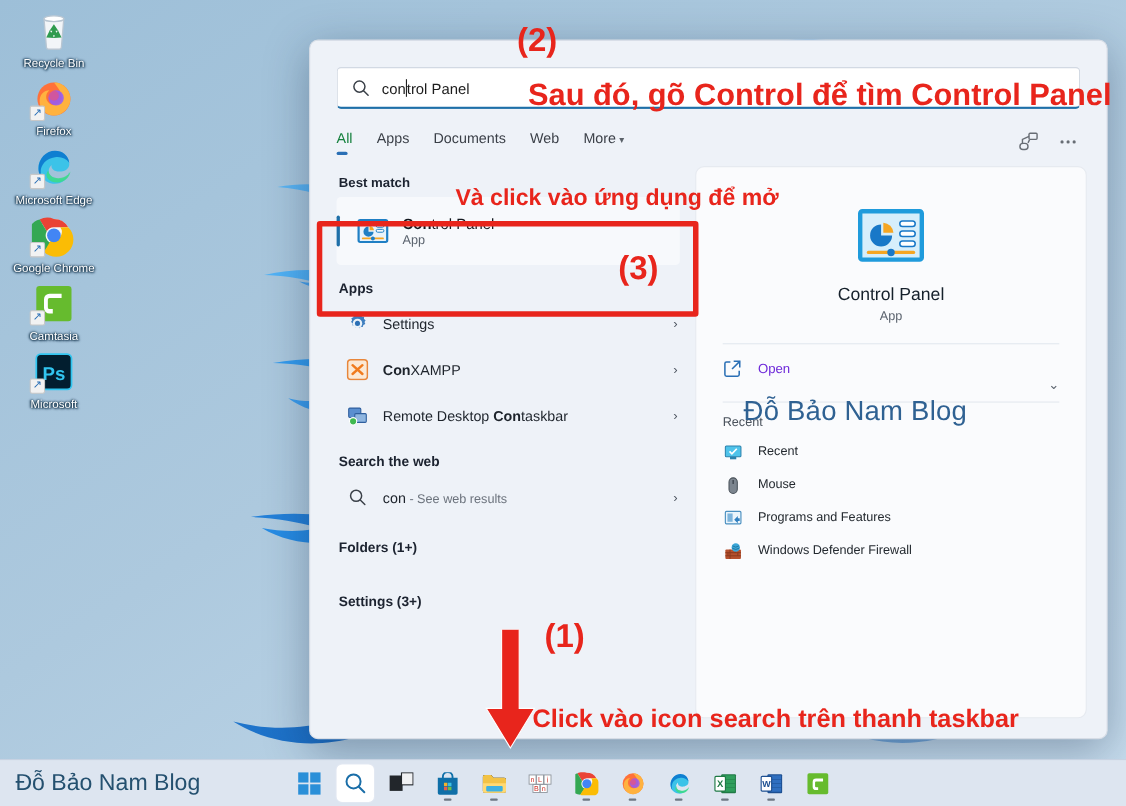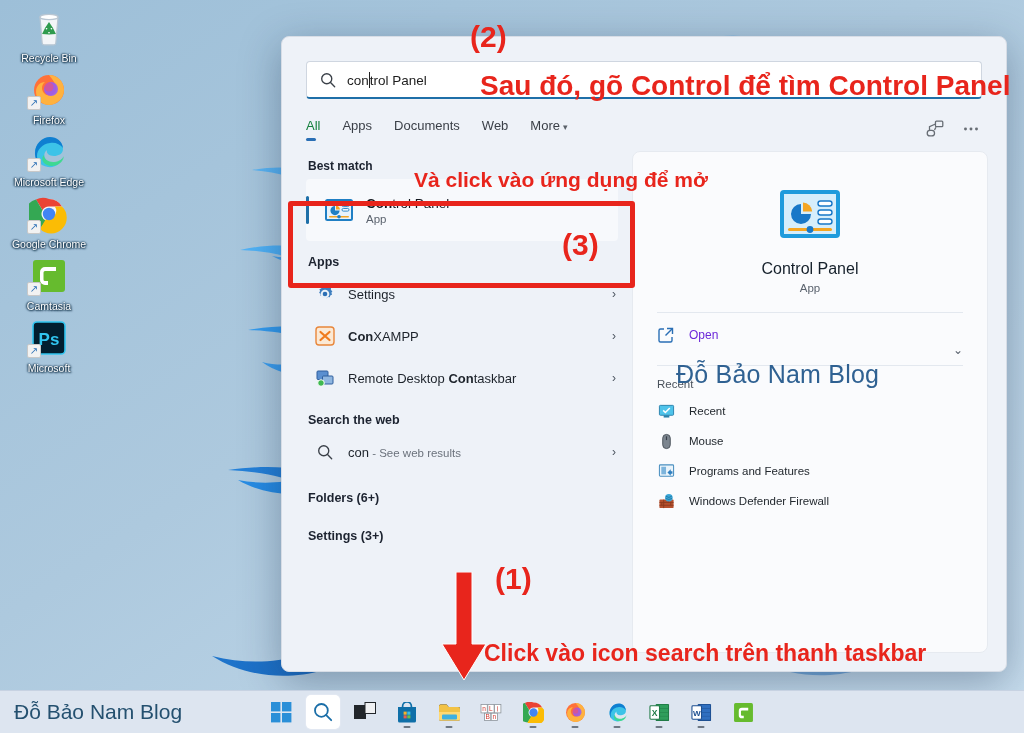--- a/index.html
+++ b/index.html
@@ -413,22 +413,22 @@
           <span class="ic">
             <svg width="18" height="18" viewBox="0 0 20 20">
               <circle cx="8.6" cy="8.6" r="5.6" fill="none" stroke="#3b4149" stroke-width="1.5"></circle>
               <line x1="12.8" y1="12.8" x2="17.4" y2="17.4" stroke="#3b4149" stroke-width="1.5" stroke-linecap="round"></line>
             </svg>
           </span>
           <span class="txt"><span style="color:#1d232b">con</span><span style="color:#6b727c;font-size:11.5px"> - See web results</span></span>
           <span class="chev-r">›</span>
         </div>
 
-        <div class="plain-head" style="margin-top:18px">Folders (6+)</div>
-        <div class="plain-head" style="margin-top:24px">Settings (3+)</div>
+        <div class="plain-head" style="margin-top:18px">Folders (1+)</div>
+        <div class="plain-head" style="margin-top:35px">Settings (3+)</div>
       </div>
 
       <div id="right-col">
         <div id="prev-icon">
           <svg width="62" height="56" viewBox="0 0 62 56">
             <rect x="3" y="4" width="56" height="44" rx="2" fill="#d6eefb" stroke="#1f9bdc" stroke-width="4"></rect>
             <path d="M22 16 a10 10 0 1 0 10 10 H22 Z" fill="#1878c8"></path>
             <path d="M24 14.4 a10 10 0 0 1 9.2 9.2 h-9.2 Z" fill="#f5a623"></path>
             <rect x="39" y="13" width="14" height="5" rx="2.5" fill="#ffffff" stroke="#1878c8" stroke-width="1.4"></rect>
             <rect x="39" y="22" width="14" height="5" rx="2.5" fill="#ffffff" stroke="#1878c8" stroke-width="1.4"></rect>

